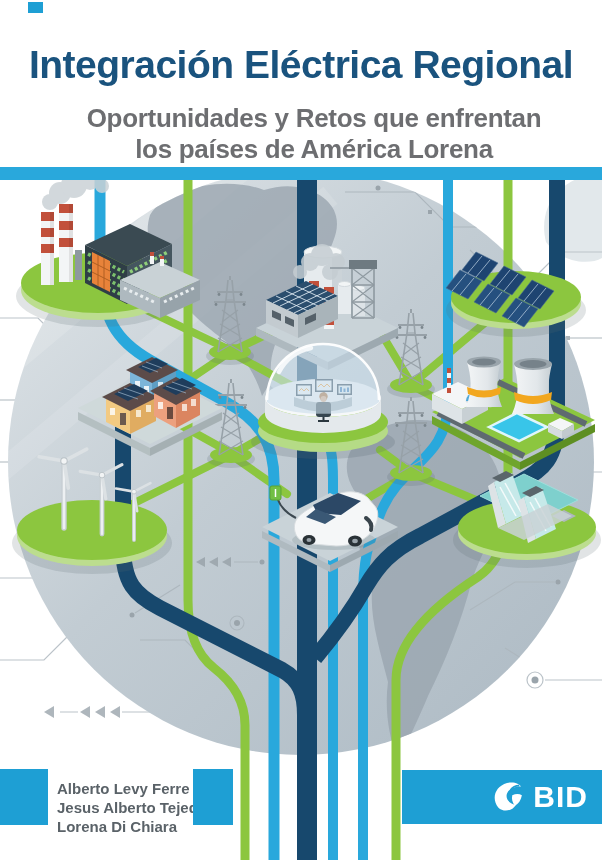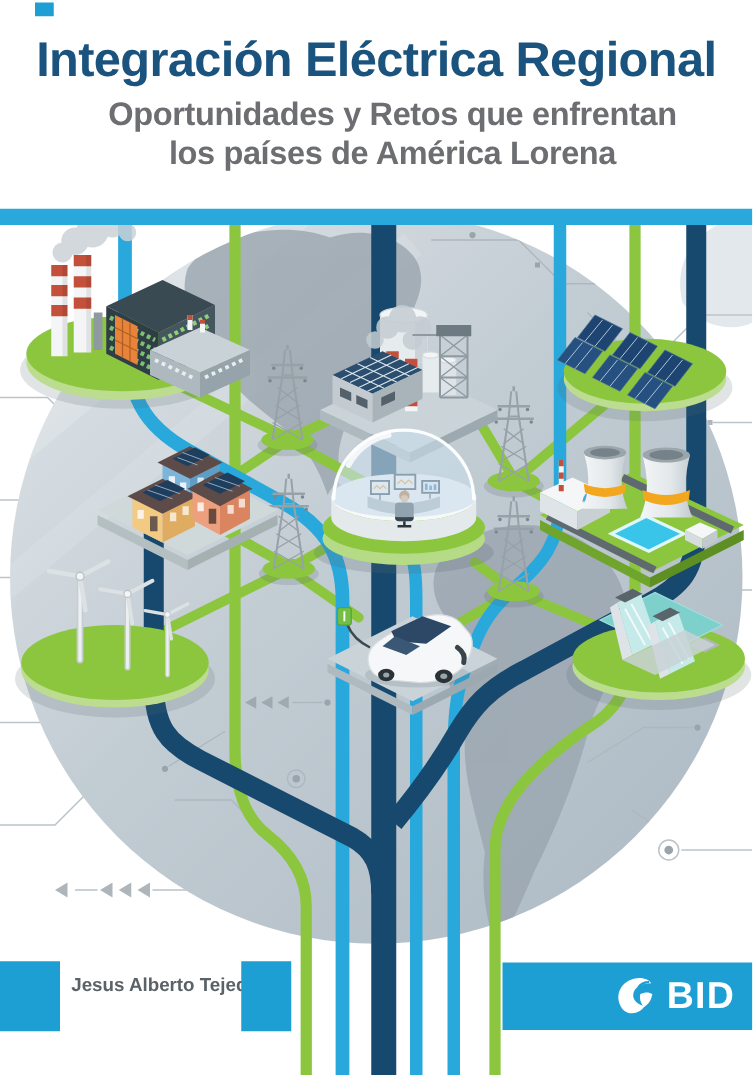--- a/index.html
+++ b/index.html
@@ -1,19 +1,19 @@
 <!DOCTYPE html>
 <html><head>
 <meta charset="utf-8">
 <style>
   html,body{margin:0;padding:0;background:#fff;}
   .page{position:relative;width:602px;height:860px;background:#ffffff;overflow:hidden;
         font-family:"Liberation Sans",sans-serif;}
   .corner-mark{position:absolute;left:28px;top:2px;width:15px;height:11px;background:#1E9FD4;}
-  .title{margin:0;padding-top:27px;text-align:center;font-size:39px;font-weight:700;
+  .title{margin:16px;padding-top:27px;text-align:center;font-size:39px;font-weight:700;
          letter-spacing:-0.5px;color:#1A537E;white-space:nowrap;}
   .subtitle{margin-top:5px;text-align:center;font-size:26px;line-height:31px;font-weight:700;
             letter-spacing:-0.3px;color:#6D6E71;padding-left:26px;}
   .top-bar{position:absolute;left:0;top:167px;width:602px;height:13px;background:#29A8DC;z-index:3;}
   .illustration{position:absolute;left:0;top:0;width:602px;height:860px;z-index:2;}
   .cyan-block{position:absolute;background:#1E9FD4;z-index:4;}
   .cyan-block.left{left:0;top:769px;width:48px;height:56px;}
   .cyan-block.mid{left:193px;top:769px;width:40px;height:56px;}
   .authors{position:absolute;left:57px;top:779px;z-index:4;font-size:15px;line-height:19px;
            font-weight:700;color:#5A6268;}
@@ -482,21 +482,23 @@
         <path d="M530,502 L546,531 M535,498 L551,527" stroke="#FFFFFF" stroke-width="1.5" opacity="0.8"></path>
         <polygon points="522,493 536,486 544,490 530,497" fill="#5A656B"></polygon>
       </g>
       <polygon points="552,516 564,510 576,516 564,522" fill="#AEB8BD"></polygon>
       <polygon points="498,528 548,504 572,516 524,540" fill="#C9D2D6" opacity="0.85"></polygon>
     </g>
   </svg>
 
   <div class="cyan-block left"></div>
   <div class="authors">
+    <div>Alberto Levy Ferre</div>
     <div>Jesus Alberto Tejeda</div>
+    <div>Lorena Di Chiara</div>
   </div>
   <div class="cyan-block mid"></div>
 
   <div class="logo-bar">
     <svg width="42" height="42" viewBox="0 0 48 48">
       <path d="M14,36 C6,26 10,12 24,8 C32,6 38,9 40,12 C32,12 26,15 24,20 C22,26 26,31 34,33
                C30,40 20,42 14,36 Z" fill="#ffffff"></path>
       <path d="M28,16 C30,13 34,11 38,11" stroke="#1E9FD4" stroke-width="2" fill="none"></path>
       <path d="M30,22 C34,20 38,20 41,22 C40,28 37,32 33,34 C30,30 29,26 30,22 Z" fill="#ffffff"></path>
     </svg>

